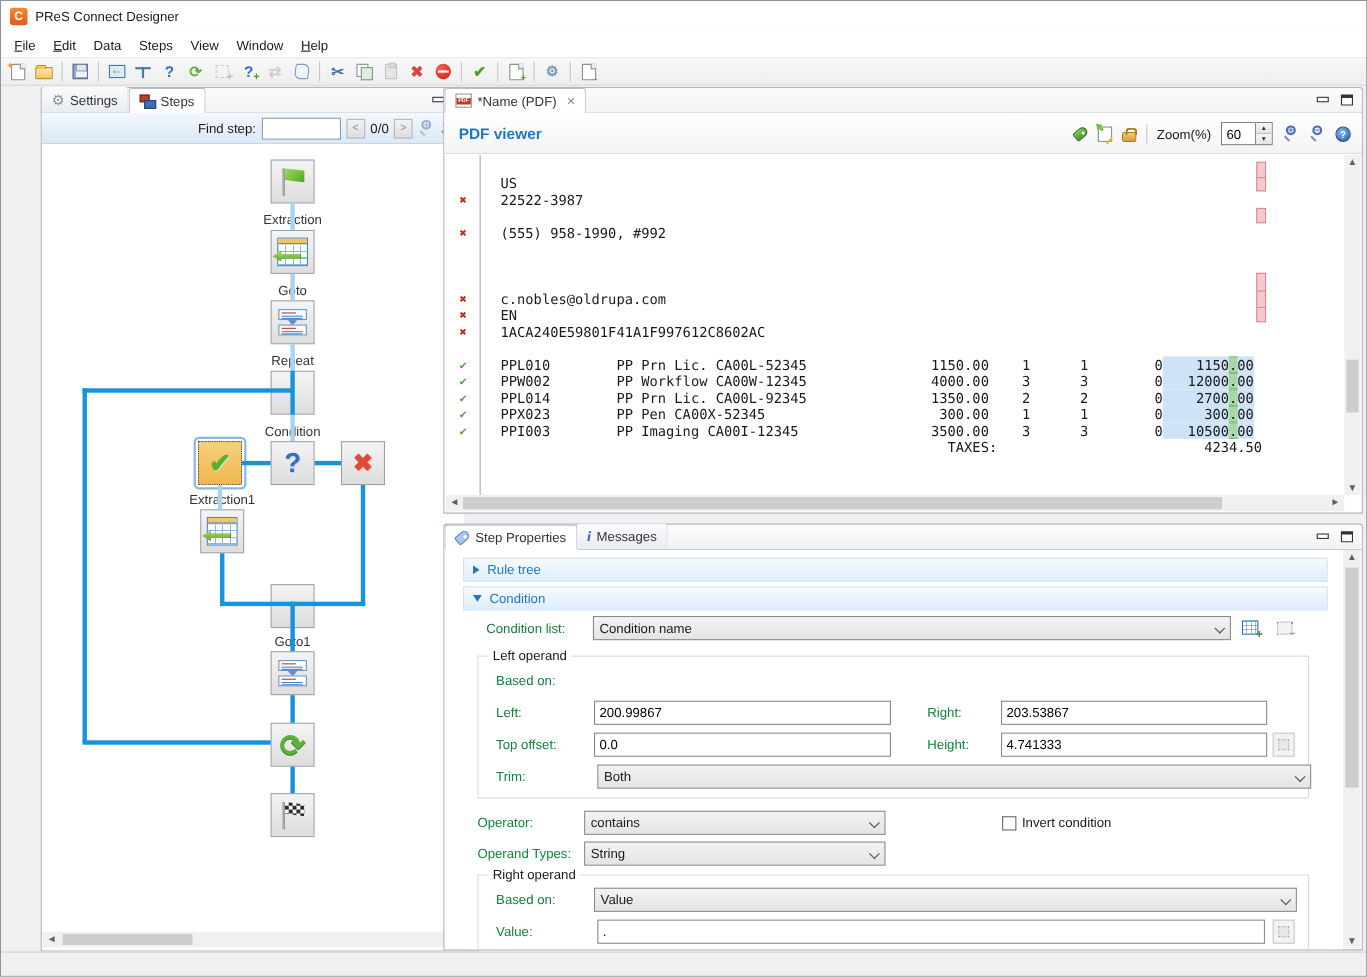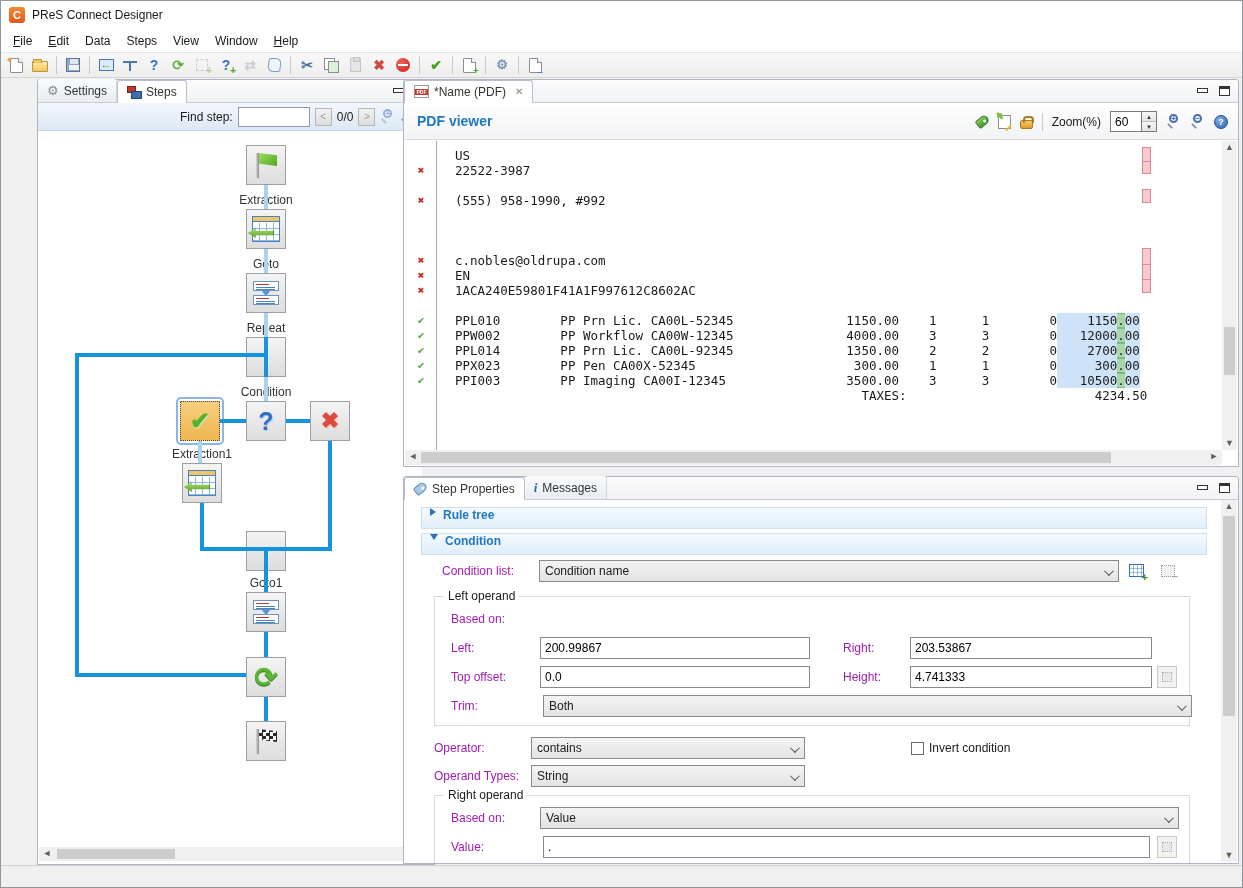--- a/index.html
+++ b/index.html
@@ -156,25 +156,25 @@
   .amt-blue{background:#cfe3f8;}
   .amt-green{background:#a8d7a8;box-shadow:inset 0 1px 0 #7cb97c, inset 0 -1px 0 #7cb97c;}
   .pdfvline{position:absolute;left:31px;top:0;bottom:15px;width:1px;background:#a8a8a8;}
   .pinkbox{position:absolute;width:9px;background:#f6c9cd;border:1px solid #d98a92;}
   .pinkbox .div{position:absolute;left:0;right:0;height:1px;background:#d98a92;}
 
   
   .props-panel{left:402px;top:398px;width:836px;height:388px;}
   .propsbody{position:absolute;left:1px;right:17px;top:23px;bottom:0;background:#fff;overflow:hidden;}
   .secbar{position:absolute;left:16px;width:786px;height:22px;background:linear-gradient(#f6fafd,#dfeefb);
-          border:1px solid #cfe0f0;color:#1f78c1;font-weight:bold;display:flex;align-items:flex-start;gap:7px;padding-left:8px;}
+          border:1px solid #cfe0f0;color:#1f78c1;font-weight:normal;display:flex;align-items:center;gap:7px;padding-left:8px;}
   .secarrow{width:0;height:0;}
   .secarrow.right{border-top:4px solid transparent;border-bottom:4px solid transparent;border-left:6px solid #2b74b8;}
   .secarrow.down{border-left:4px solid transparent;border-right:4px solid transparent;border-top:6px solid #2b74b8;}
-  .flabel{position:absolute;color:#a21caf;font-size:12px;line-height:22px;}
+  .flabel{position:absolute;color:#15803d;font-size:12px;line-height:22px;}
   .combo{position:absolute;height:22px;background:linear-gradient(#f3f3f3,#e4e4e4);border:1px solid #8a8a8a;
          display:flex;align-items:center;padding-left:5px;font-size:12px;}
   .combo .chev{position:absolute;right:7px;top:8px;width:7px;height:7px;border-right:1.6px solid #555;border-bottom:1.6px solid #555;transform:rotate(45deg) translateY(-2px);}
   .tinput{position:absolute;height:22px;border:1px solid #8a8a8a;font-size:12px;padding:0 4px;font-family:"Liberation Sans",sans-serif;}
   .fieldset{position:absolute;border:1px solid #d5dce3;}
   .fieldset .legend{position:absolute;left:9px;top:-8px;background:#fff;padding:0 4px;font-size:12px;}
   .smallbtn{position:absolute;width:20px;height:22px;background:#f2f2f2;border:1px solid #c9c9c9;display:flex;align-items:center;justify-content:center;}
   .smallbtn .dash{width:10px;height:10px;border:1px dotted #aab;background:#e8e8e8;}
   .cbrow{position:absolute;display:flex;align-items:center;gap:5px;}
   .cbox{width:13px;height:13px;border:1px solid #6a6a6a;background:#fff;}
@@ -462,21 +462,21 @@
             </span>
           <span class="mag">
               <span class="lens">−</span>
             </span>
           <span class="helpicon">?</span>
         </div>
       </div>
 
       <div class="pdfbody">
         <div class="pdfvline"></div>
-        <div class="pdftextwrap" id="pdflines" style="padding-top:7px">
+        <div class="pdftextwrap" id="pdflines" style="padding-top:18px">
             <div class="pdfline"><span class="txt">US</span></div>
             <div class="pdfline"><span class="mk x">✖</span><span class="txt">22522-3987</span></div>
             <div class="pdfline"></div>
             <div class="pdfline"><span class="mk x">✖</span><span class="txt">(555) 958-1990, #992</span></div>
             <div class="pdfline"></div>
             <div class="pdfline"></div>
             <div class="pdfline"></div>
             <div class="pdfline"><span class="mk x">✖</span><span class="txt">c.nobles@oldrupa.com</span></div>
             <div class="pdfline"><span class="mk x">✖</span><span class="txt">EN</span></div>
             <div class="pdfline"><span class="mk x">✖</span><span class="txt">1ACA240E59801F41A1F997612C8602AC</span></div>

